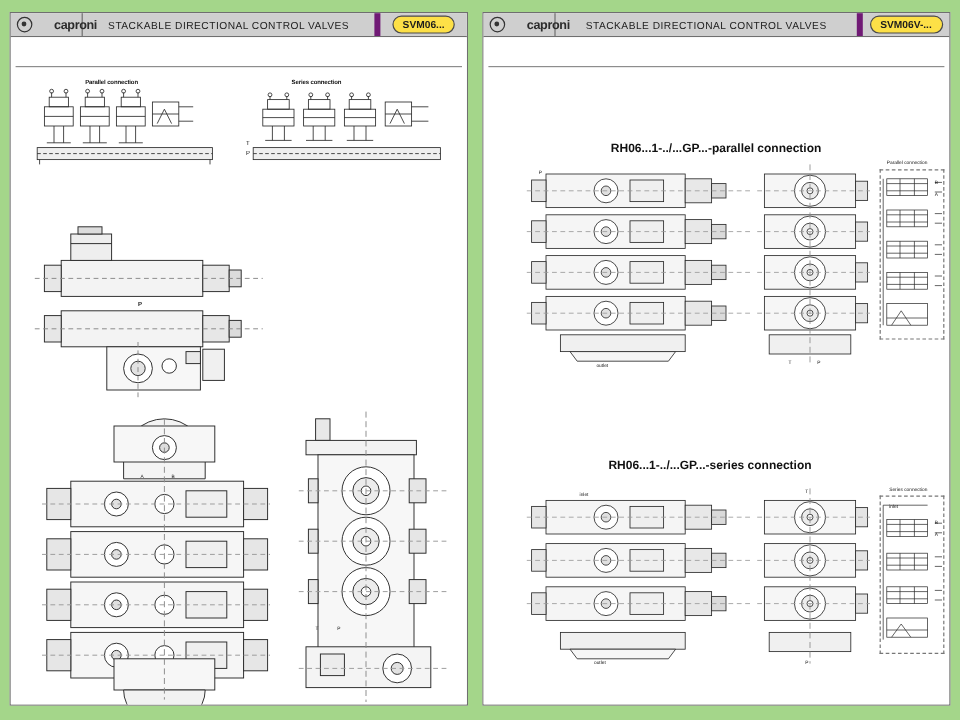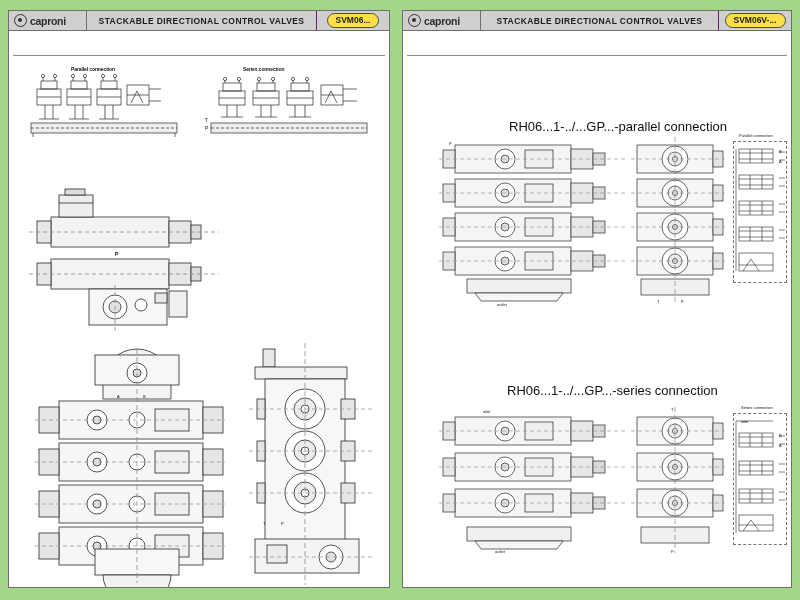--- a/index.html
+++ b/index.html
@@ -26,24 +26,24 @@
 
   .title-bar {
     display: flex;
     align-items: stretch;
     height: 20px;
     background: #cfcfcf;
     border-bottom: 1px solid #6f6f6f;
     box-sizing: border-box;
   }
   .brand {
-    width: 78px;
+    width: 60px;
     display: flex;
     align-items: center;
-    gap: 3px;
+    gap: 18px;
     padding-left: 5px;
     border-right: 1px solid #6f6f6f;
     box-sizing: border-box;
   }
   .brand-mark {
     width: 11px;
     height: 11px;
     border-radius: 50%;
     border: 1.4px solid #333;
     position: relative;
@@ -62,24 +62,24 @@
     font-weight: bold;
     letter-spacing: -0.3px;
     color: #2c2c2c;
   }
   .title-main {
     flex: 1;
     display: flex;
     align-items: center;
     justify-content: center;
     font-size: 8.5px;
-    font-weight: bold;
+    font-weight: normal;
     letter-spacing: 0.4px;
     color: #1d1d1d;
-    border-right: 1px solid #701a75;
+    border-right: 5px solid #701a75;
   }
   .code-box {
     width: 72px;
     display: flex;
     align-items: center;
     justify-content: center;
   }
   .code-pill {
     border: 1px solid #4a4a4a;
     border-radius: 8px;
@@ -106,22 +106,22 @@
     color: #1d1d1d;
   }
   .divider {
     position: absolute;
     left: 4px; right: 4px;
     top: 24px;
     border-top: 1px solid #8d8d8d;
   }
   .sub-label {
     position: absolute;
-    font-size: 13px;
-    font-weight: normal;
+    font-size: 10px;
+    font-weight: bold;
     color: #111;
     white-space: nowrap;
   }
   .micro {
     position: absolute;
     font-size: 5px;
     color: #111;
     white-space: nowrap;
     letter-spacing: -0.1px;
   }

